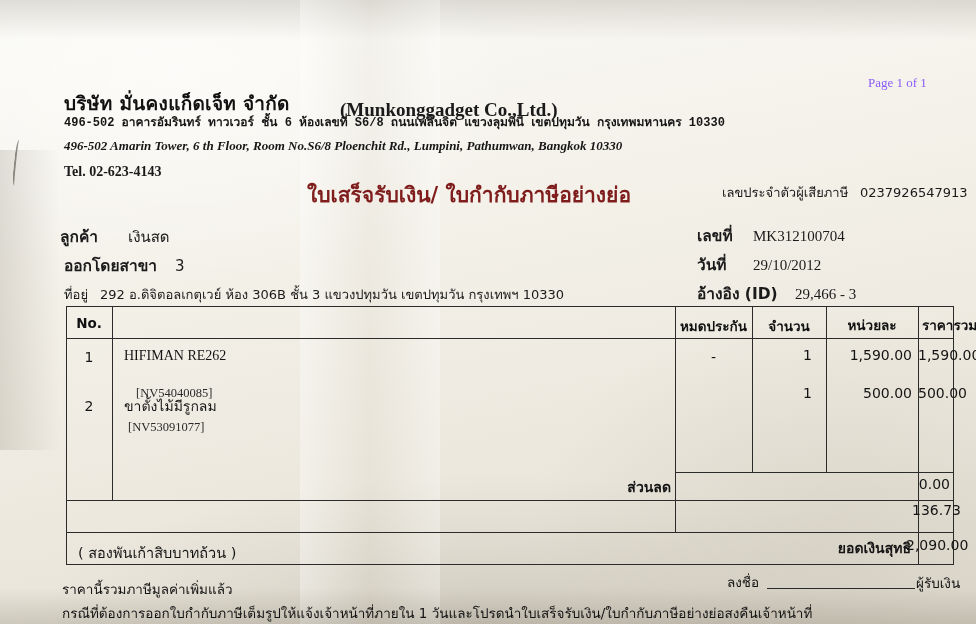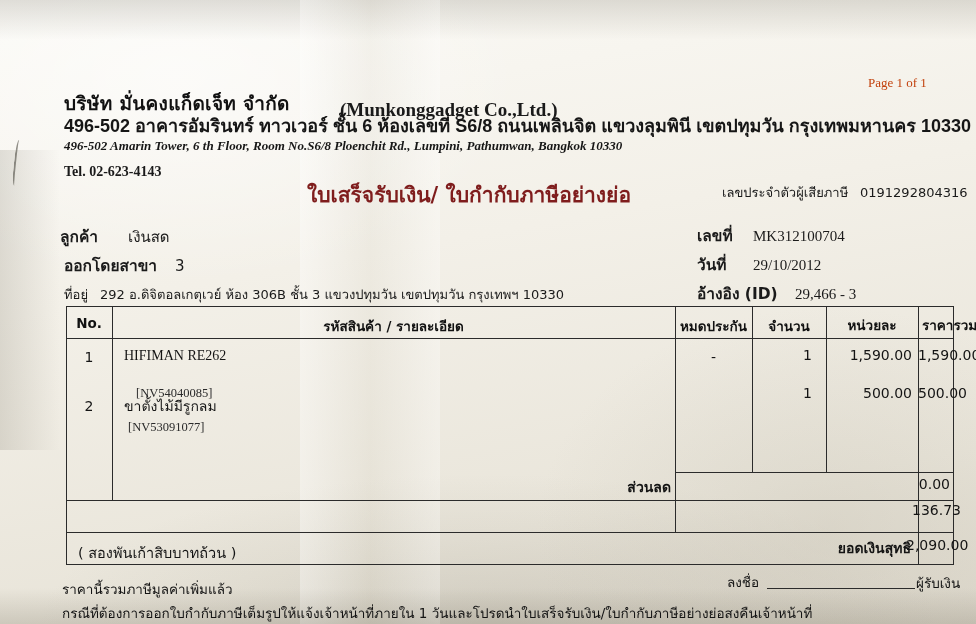--- a/index.html
+++ b/index.html
@@ -52,37 +52,37 @@
     inset: 0;
   }
   .t {
     position: absolute;
     white-space: nowrap;
     line-height: 1.1;
   }
   .page-of {
     font-family: "Liberation Serif", serif;
     font-size: 13px;
-    color: #c2410c;
+    color: #8b5cf6;
   }
   .company-th {
     font-family: "DejaVu Sans", sans-serif;
     font-size: 19px;
     font-weight: bold;
     color: #111;
     letter-spacing: 0.3px;
   }
   .company-en-inline {
     font-family: "Liberation Serif", serif;
     font-size: 19px;
     font-weight: bold;
   }
   .addr-th {
-    font-family: Liberation Sans, sans-serif;
-    font-size: 18px;
+    font-family: Liberation Mono, monospace;
+    font-size: 12px;
     font-weight: bold;
     color: #161616;
   }
   .addr-en {
     font-family: "Liberation Serif", serif;
     font-size: 13px;
     font-weight: bold;
     font-style: italic;
     color: #161616;
   }
@@ -205,21 +205,21 @@
     <div class="t company-th" style="left:64px; top:93px;">บริษัท มั่นคงแก็ดเจ็ท จำกัด</div>
     <div class="t company-en-inline" style="left:340px; top:100px;">(Munkonggadget Co.,Ltd.)</div>
 
     <div class="t addr-th" style="left:64px; top:117px;">496-502 อาคารอัมรินทร์ ทาวเวอร์ ชั้น 6 ห้องเลขที่ S6/8 ถนนเพลินจิต แขวงลุมพินี เขตปทุมวัน กรุงเทพมหานคร 10330</div>
     <div class="t addr-en" style="left:64px; top:139px;">496-502 Amarin Tower, 6 th Floor, Room No.S6/8 Ploenchit Rd., Lumpini, Pathumwan, Bangkok 10330</div>
     <div class="t tel" style="left:64px; top:164px;">Tel. 02-623-4143</div>
 
     <div class="t doc-title" style="left:307px; top:184px;">ใบเสร็จรับเงิน/ ใบกำกับภาษีอย่างย่อ</div>
 
     <div class="t taxid" style="left:722px; top:186px;">เลขประจำตัวผู้เสียภาษี</div>
-    <div class="t taxid" style="left:860px; top:186px;">0191292804316</div>
+    <div class="t taxid" style="left:860px; top:186px;">0237926547913</div>
 
     <div class="t label-b" style="left:60px; top:229px;">ลูกค้า</div>
     <div class="t val" style="left:128px; top:229px;">เงินสด</div>
 
     <div class="t label-b" style="left:64px; top:258px;">ออกโดยสาขา</div>
     <div class="t val" style="left:175px; top:258px;">3</div>
 
     <div class="t small-th" style="left:64px; top:288px;">ที่อยู่</div>
     <div class="t small-th" style="left:100px; top:288px;">292 อ.ดิจิตอลเกตุเวย์ ห้อง 306B ชั้น 3 แขวงปทุมวัน เขตปทุมวัน กรุงเทพฯ 10330</div>
 
@@ -243,21 +243,20 @@
 
       <div class="line v" style="left:0; top:0; height:258px;"></div>
       <div class="line v" style="left:46px; top:0; height:194px;"></div>
       <div class="line v" style="left:609px; top:0; height:226px;"></div>
       <div class="line v" style="left:686px; top:0; height:166px;"></div>
       <div class="line v" style="left:760px; top:0; height:166px;"></div>
       <div class="line v" style="left:852px; top:0; height:258px;"></div>
       <div class="line v" style="left:887px; top:0; height:258px;"></div>
 
       <div class="th" style="left:0; top:9px; width:46px;">No.</div>
-      <div class="th" style="left:46px; top:9px; width:563px;">รหัสสินค้า / รายละเอียด</div>
       <div class="th" style="left:609px; top:9px; width:77px;">หมดประกัน</div>
       <div class="th" style="left:686px; top:9px; width:74px;">จำนวน</div>
       <div class="th" style="left:760px; top:8px; width:92px;">หน่วยละ</div>
       <div class="th" style="left:852px; top:8px; width:100px; text-align:left; padding-left:4px;">ราคารวมภาษี</div>
 
       <div class="cell" style="left:0; top:43px; width:46px; text-align:center;">1</div>
       <div class="cell cell-ser" style="left:58px; top:42px;">HIFIMAN RE262</div>
       <div class="cell sku" style="left:62px; top:80px;padding-left:8px;">[NV54040085]</div>
       <div class="cell" style="left:609px; top:43px; width:77px; text-align:center;">-</div>
       <div class="cell" style="left:686px; top:41px; width:60px; text-align:right;">1</div>

